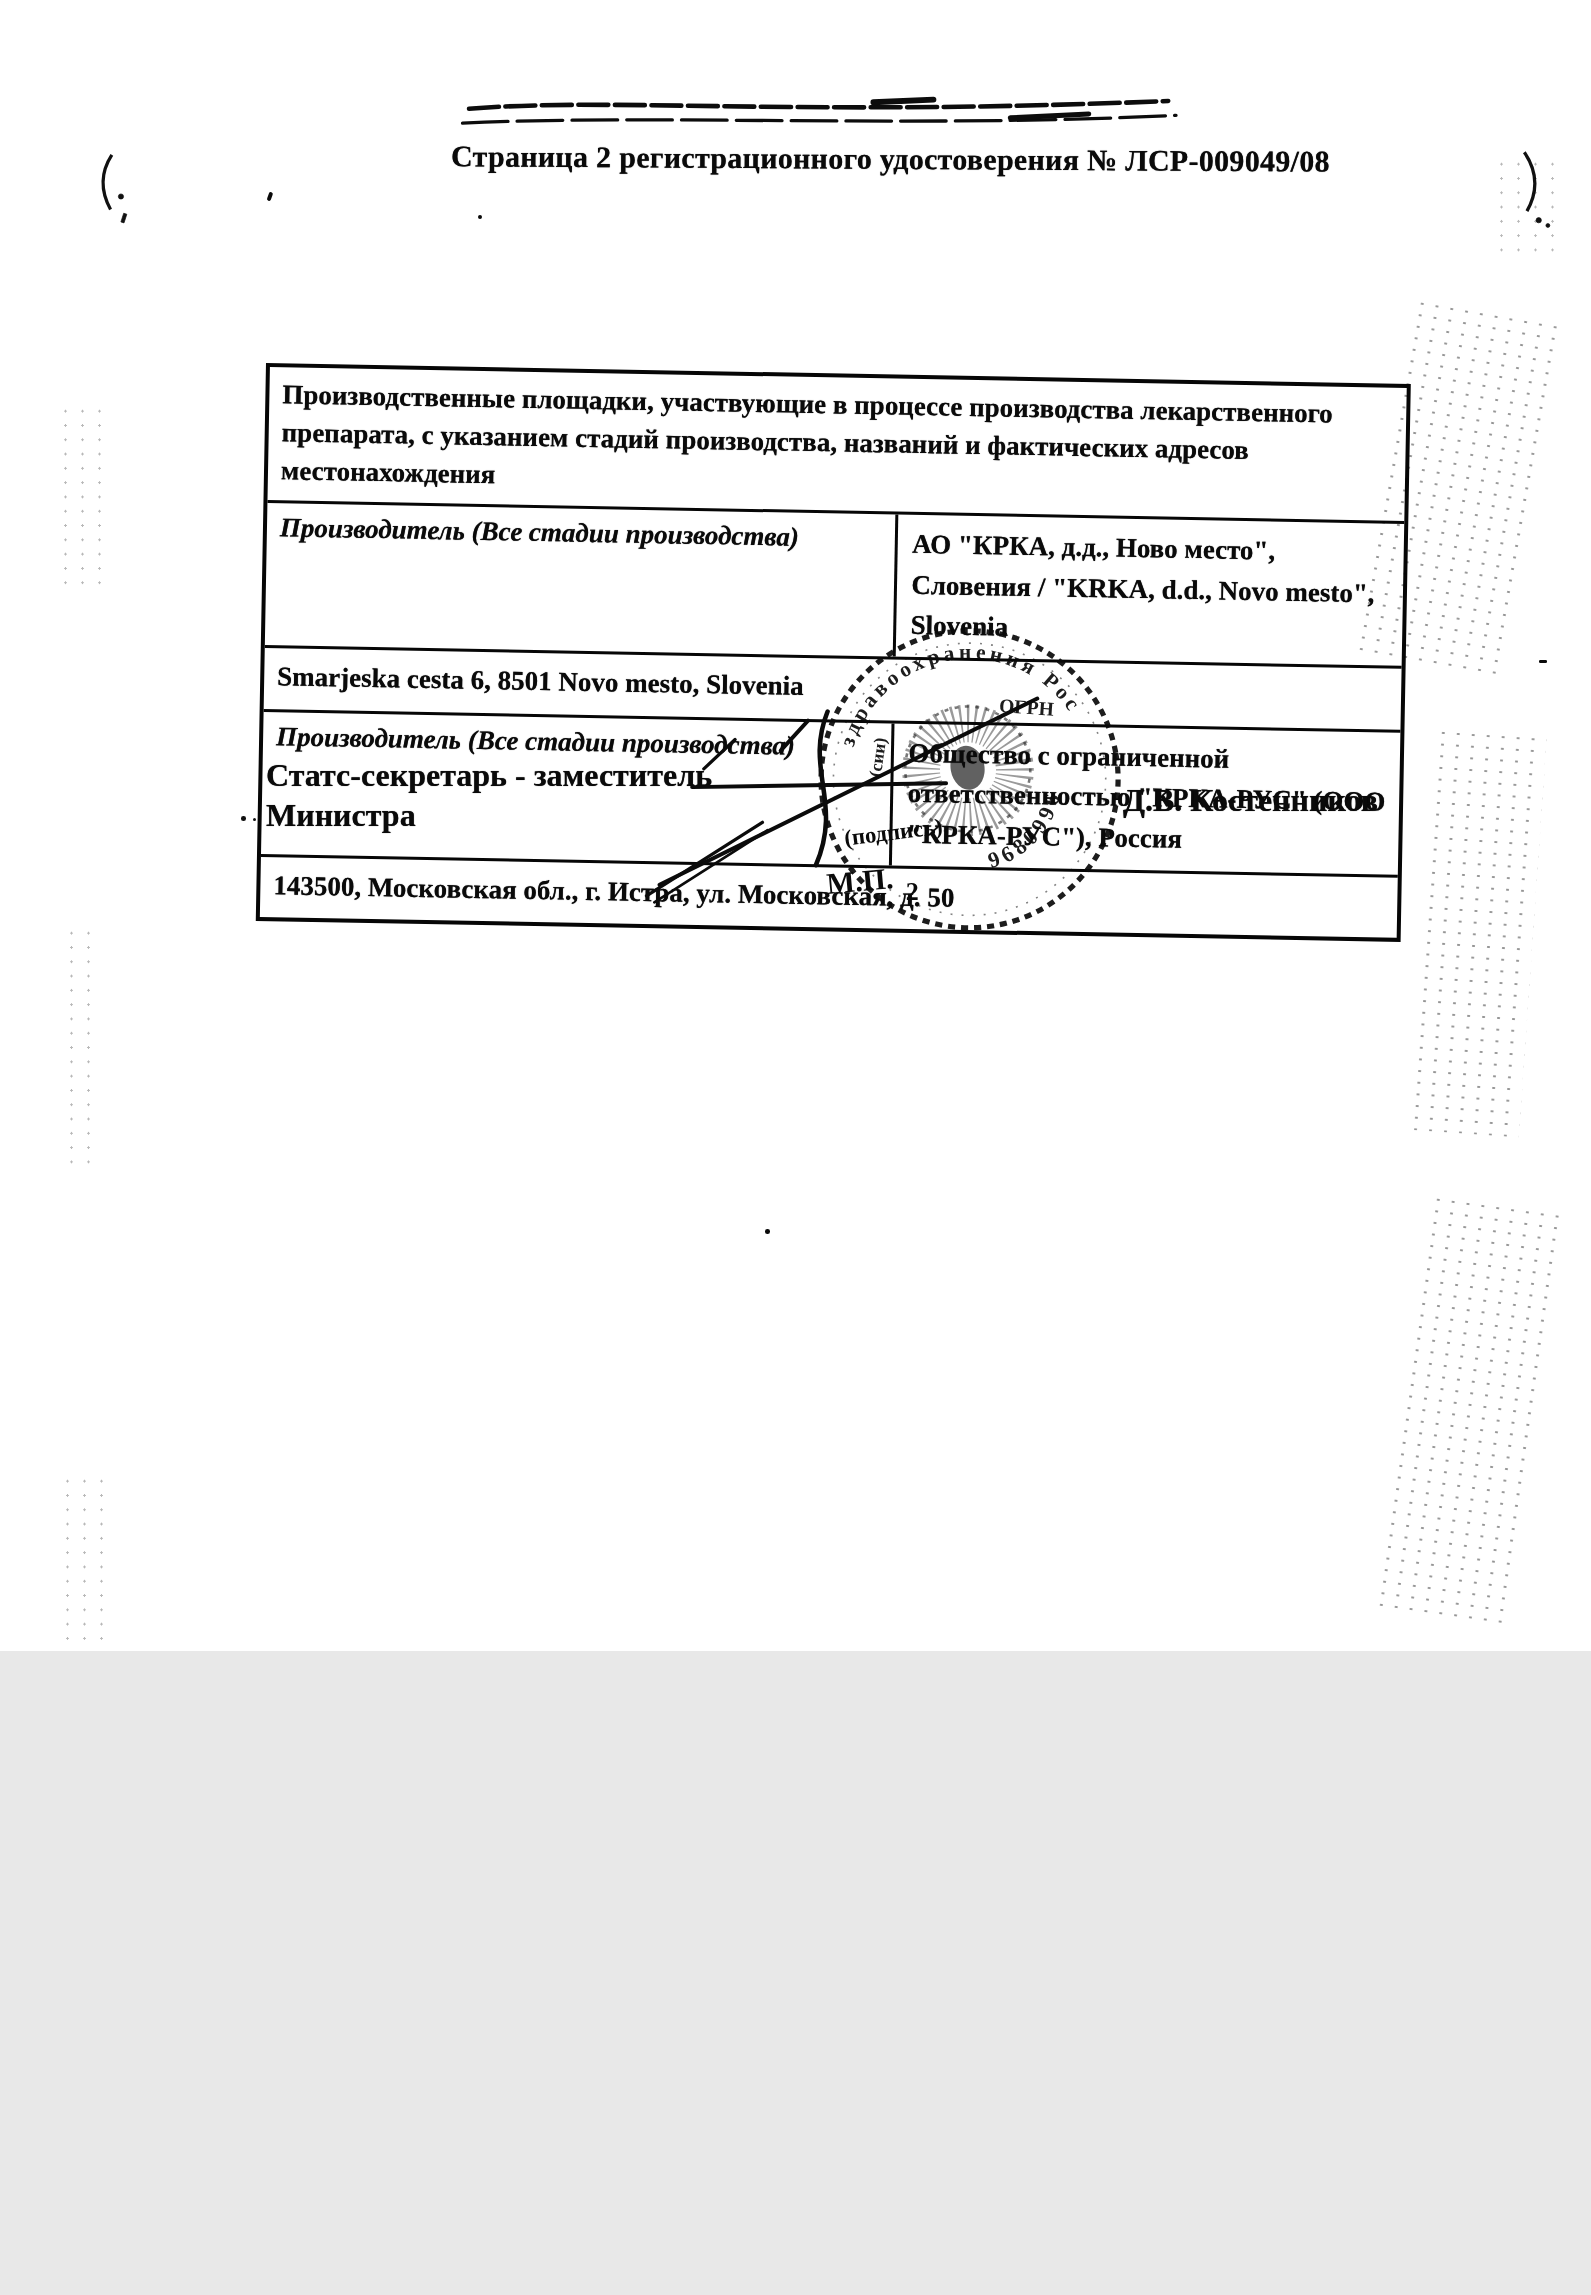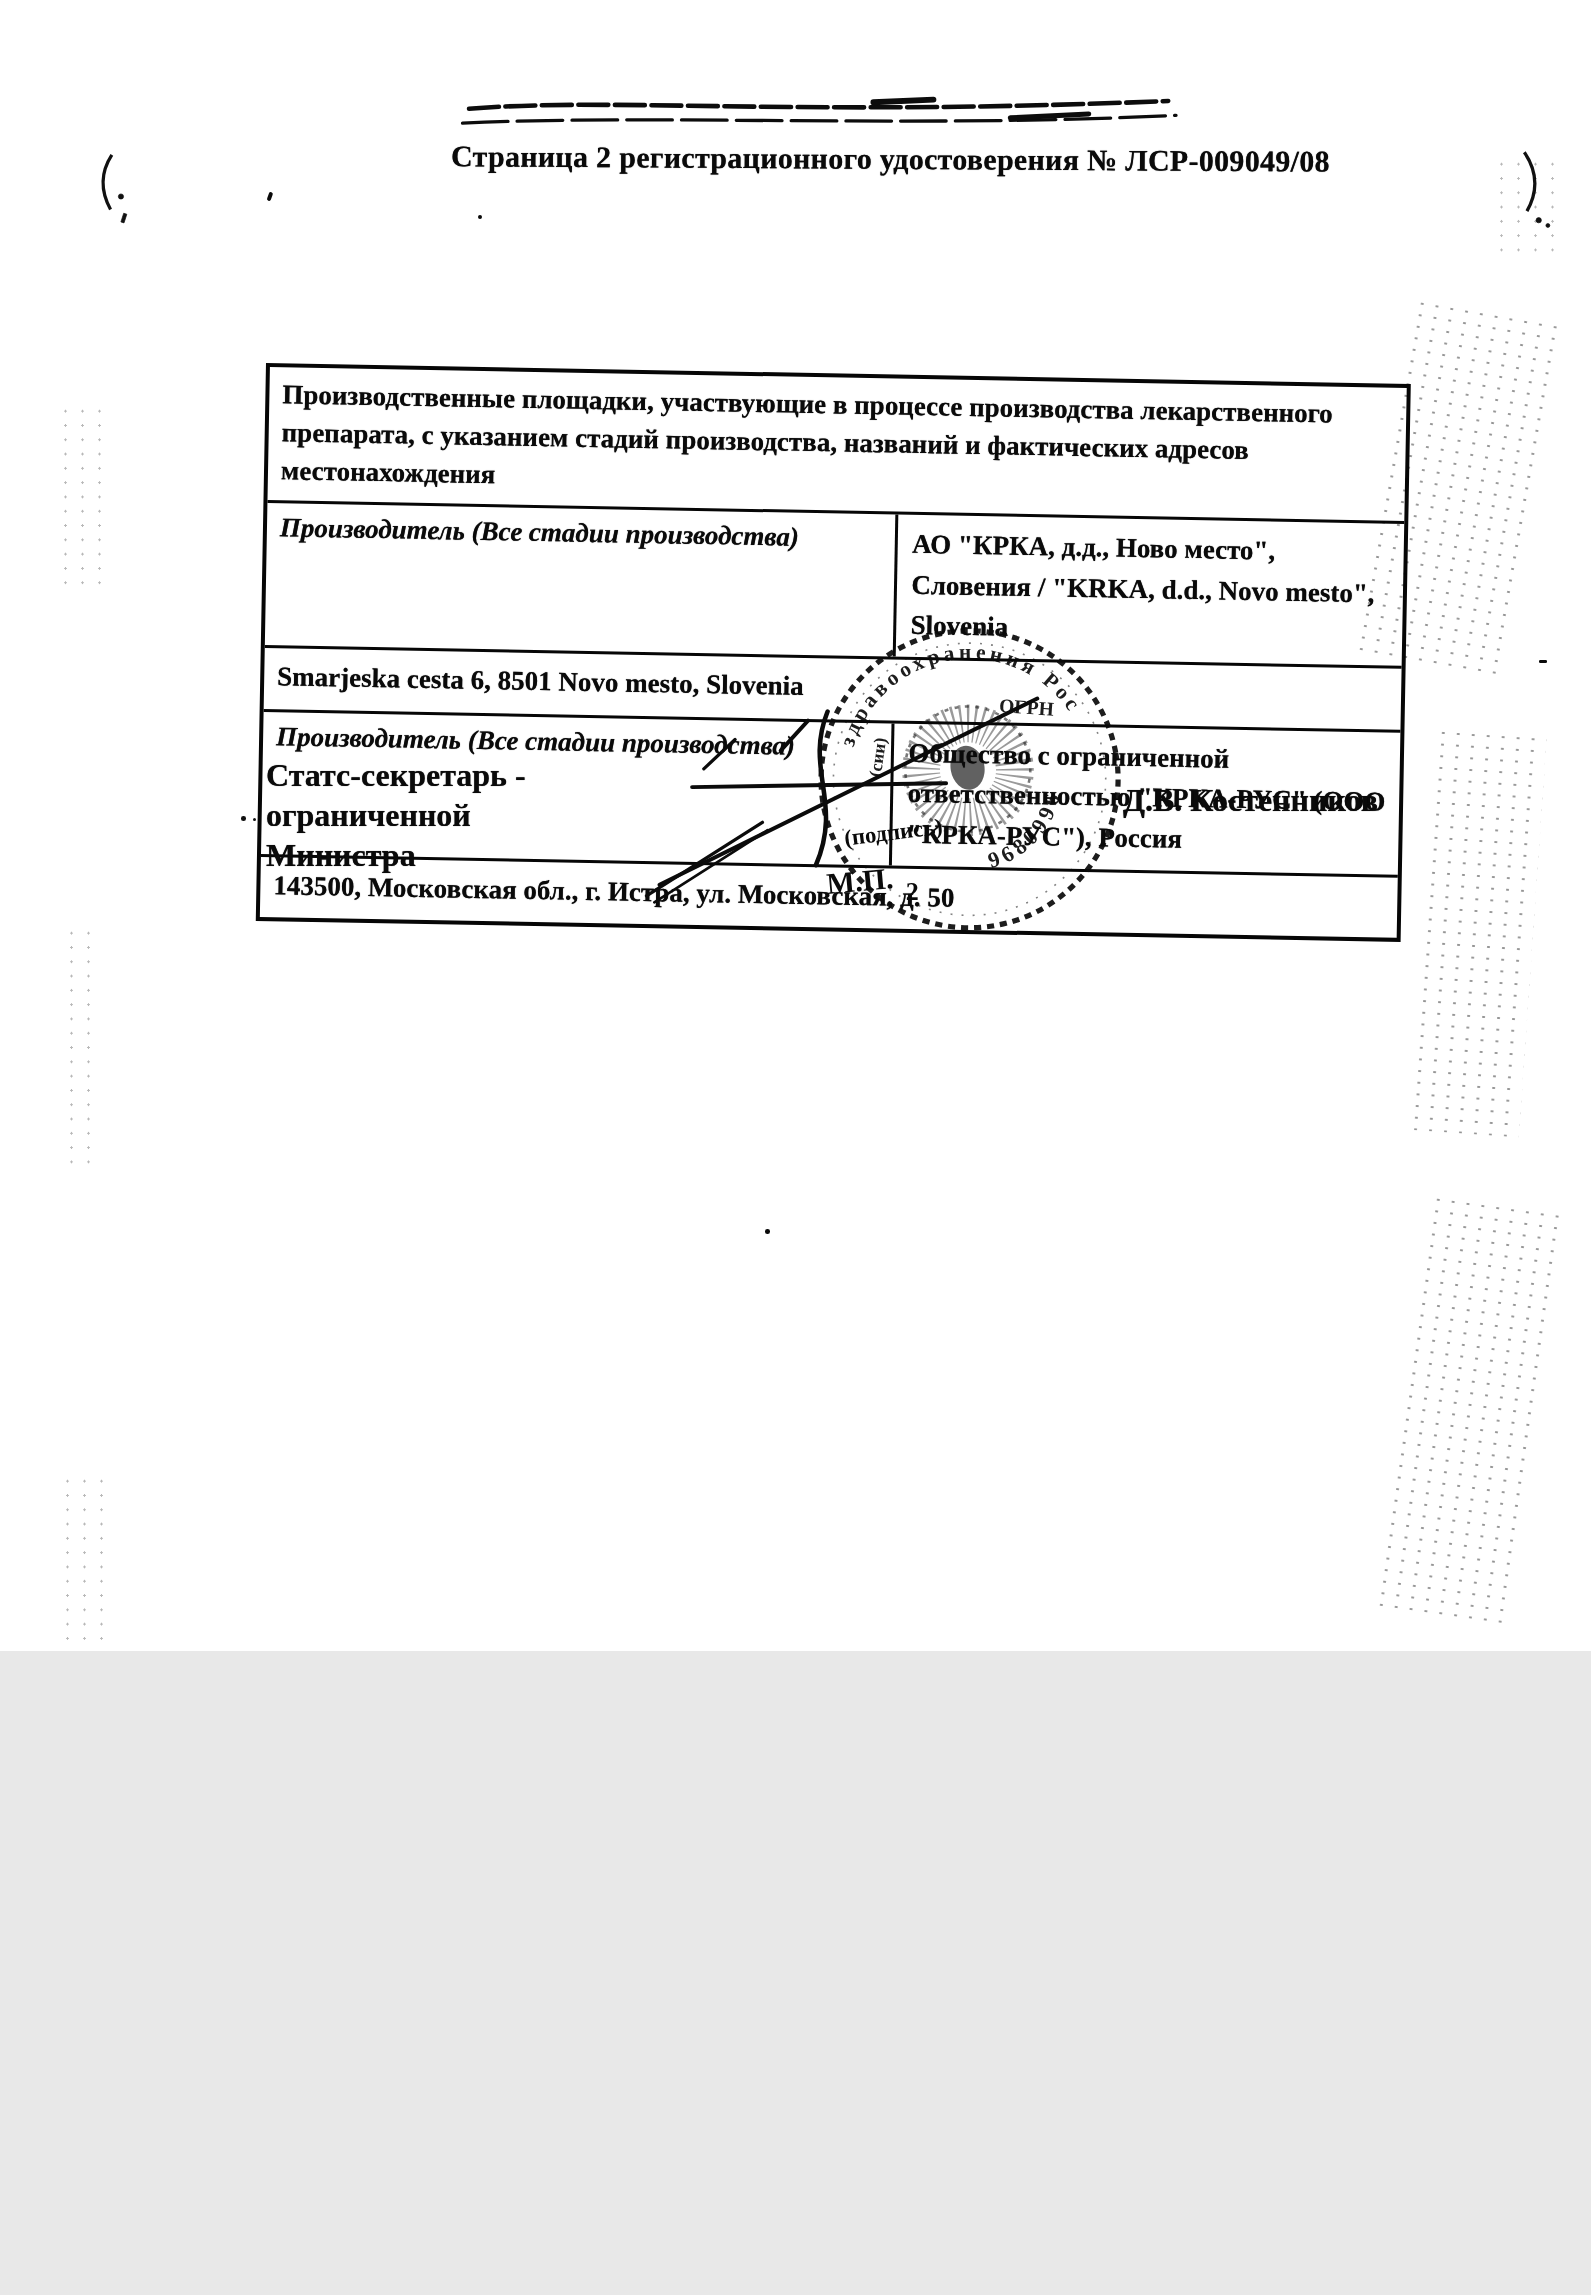--- a/index.html
+++ b/index.html
@@ -128,21 +128,21 @@
         <div class="td label ink">Производитель (Все стадии производства)</div>
         <div class="td value ink">Общество с ограниченной ответственностью "КРКА-РУС" (ООО "КРКА-РУС"), Россия</div>
       </div>
       <div class="tr">
         <div class="td full addr ink">143500, Московская обл., г. Истра, ул. Московская, д. 50</div>
       </div>
     </div>
   </div>
 
   <div class="sig-title ink">
-    <span>Статс-секретарь - ограниченной</span><br>
+    <span>Статс-секретарь - заместитель</span><br>
     <span>Министра</span>
   </div>
   <div class="pre-dots">
     <i style="left:0;top:0;"></i>
       <i style="left:11.7px;top:2px;width:3.3px;height:3.3px;"></i>
   </div>
   <div class="sig-name ink">Д.В. Костенников</div>
 
   <svg class="abs" style="left:620px;top:606px;" width="535" height="355" viewBox="0 0 820 545">
     <defs>

